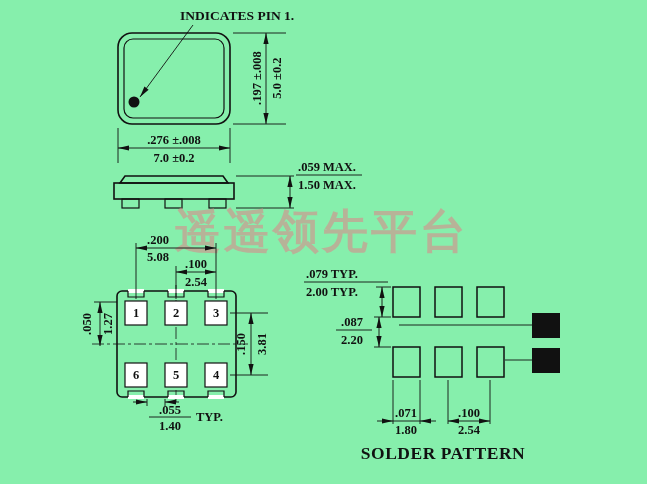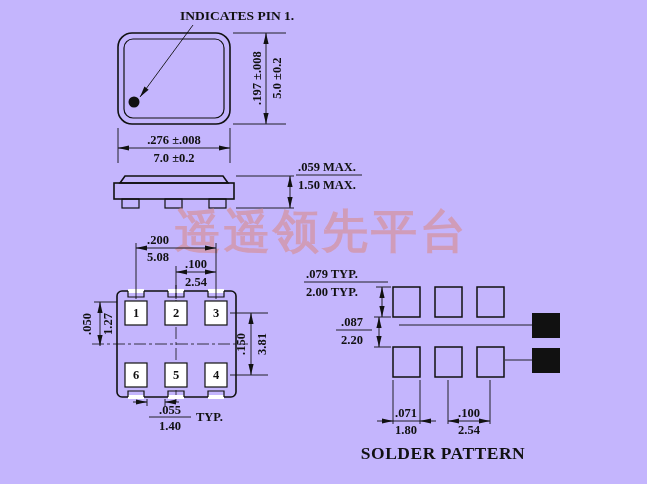--- a/index.html
+++ b/index.html
@@ -1,16 +1,16 @@
 <!DOCTYPE html>
 <html><head>
 <meta charset="utf-8">
 <style>
   html,body{margin:0;padding:0;background:#ffffff}
-  .canvas{position:relative;width:647px;height:484px;background:#c4b5fd;overflow:hidden}
+  .canvas{position:relative;width:647px;height:484px;background:#86efac;overflow:hidden}
   svg{display:block}
   text{font-family:"Liberation Serif",serif;font-weight:bold;fill:#111111}
   .t{font-size:12.5px}
   .tc{text-anchor:middle}
   .title-t{font-size:17.5px;letter-spacing:.5px}
   .callout-t{font-size:13.5px}
   .wm{font-size:46px;fill:#d98c8c;opacity:.6;letter-spacing:3px;font-family:sans-serif}
   .ol{fill:none;stroke:#111;stroke-width:1.6}
   .oln{fill:none;stroke:#111;stroke-width:1.2}
   .pad{fill:#ffffff;stroke:#111;stroke-width:1.2}

